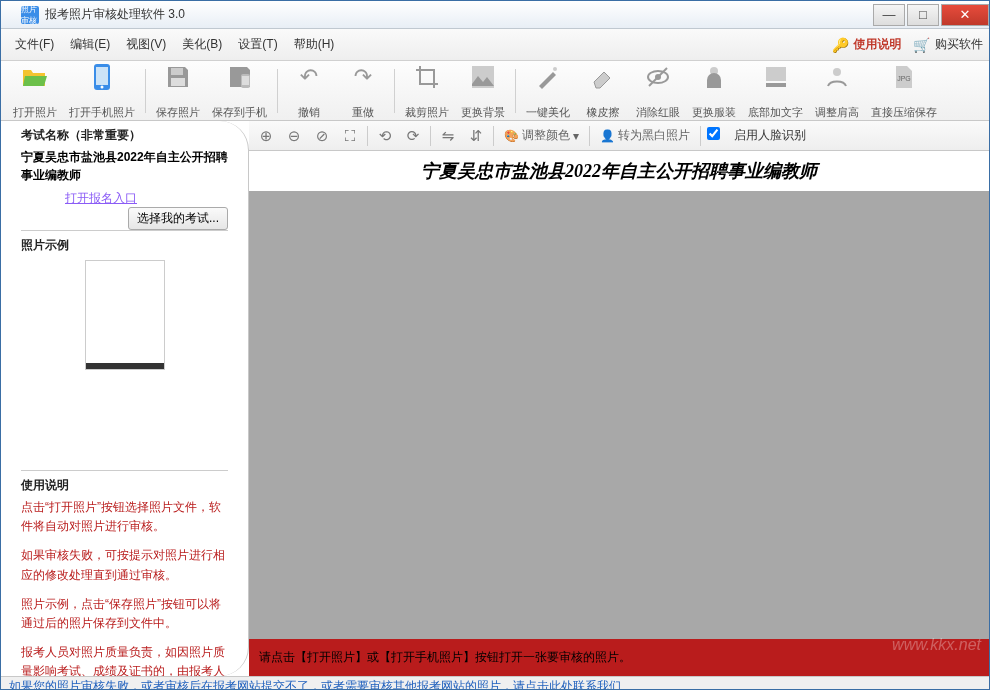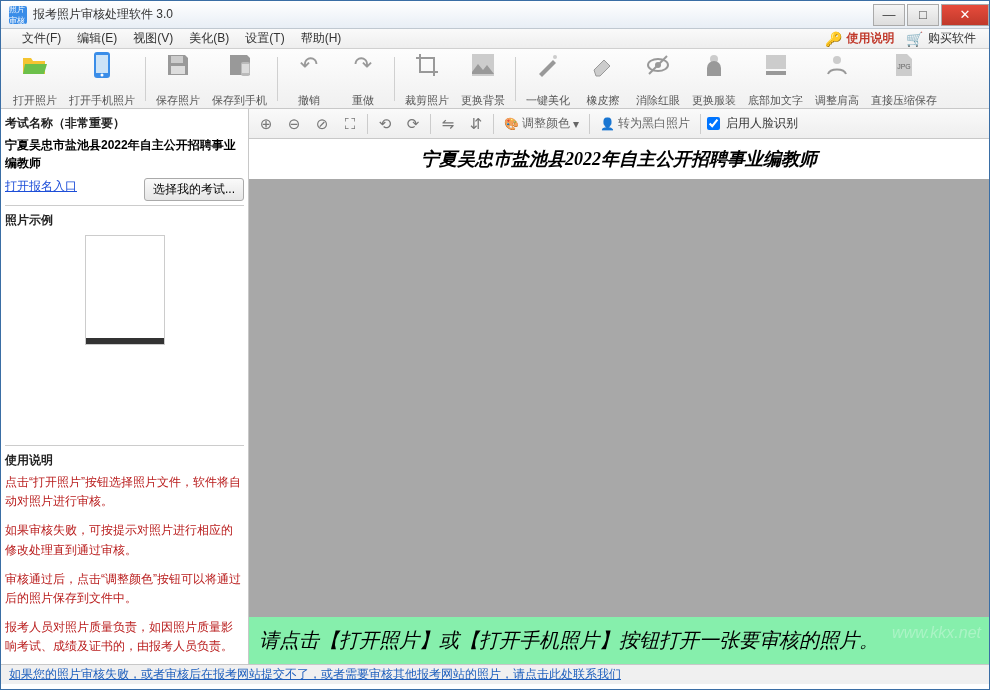--- a/index.html
+++ b/index.html
@@ -1,56 +1,56 @@
 <!DOCTYPE html>
 <html><head>
 <meta charset="utf-8">
 <style>
 * { margin: 0; padding: 0; box-sizing: border-box; }
 body { font-family: "Microsoft YaHei", SimSun, sans-serif; font-size: 12px; background: #fff; width: 990px; height: 690px; overflow: hidden; border: 1px solid #3a6ea5; }
-.titlebar { height: 28px; background: linear-gradient(#fff, #e8eef5); display: flex; align-items: center; padding-left: 8px; border-bottom: 1px solid #c0c8d0; }
+.titlebar { height: 28px; background: linear-gradient(#fff, #e8eef5); display: flex; align-items: center; padding-left: 20px; border-bottom: 1px solid #c0c8d0; }
 .titlebar-icon { width: 18px; height: 18px; background: #3a8de8; border-radius: 2px; margin-right: 6px; display: flex; align-items: center; justify-content: center; color: #fff; font-size: 8px; }
 .titlebar-title { flex: 1; color: #333; }
 .titlebar-btns { display: flex; }
 .tb-btn { width: 32px; height: 22px; background: linear-gradient(#f5f5f5,#ddd); border: 1px solid #aaa; margin-left: 2px; display: flex; align-items: center; justify-content: center; font-size: 13px; color: #444; cursor: pointer; }
 .tb-close { background: linear-gradient(#e74c3c,#c0392b); color: #fff; width: 48px; }
-.menubar { height: 20px; background: linear-gradient(#fafafa,#eee); display: flex; align-items: center; padding: 0 13px; border-bottom: 1px solid #d0d0d0; }
+.menubar { height: 32px; background: linear-gradient(#fafafa,#eee); display: flex; align-items: center; padding: 0 6px; border-bottom: 1px solid #d0d0d0; }
 .menu-item { padding: 2px 8px; cursor: pointer; color: #333; }
 .menu-spacer { flex: 1; }
 .activate-link { color: #c0392b; font-weight: bold; display: flex; align-items: center; gap: 4px; margin-right: 12px; cursor: pointer; }
 .buy-link { color: #333; display: flex; align-items: center; gap: 4px; cursor: pointer; }
 .key-icon { color: #c0392b; font-size: 14px; }
 .cart-icon { color: #c0392b; font-size: 14px; }
 .toolbar { height: 60px; background: linear-gradient(#fdfdfd,#f0f0f0); display: flex; align-items: center; padding: 4px 6px; border-bottom: 1px solid #c8c8c8; gap: 0; }
 .tool-btn { display: flex; flex-direction: column; align-items: center; justify-content: center; padding: 2px 6px; cursor: pointer; min-width: 54px; }
 .tool-icon { width: 30px; height: 30px; display: flex; align-items: center; justify-content: center; font-size: 22px; }
 .tool-label { font-size: 11px; color: #555; margin-top: 13px; white-space: nowrap; }
 .tool-sep { width: 1px; height: 44px; background: #d0d0d0; margin: 0 4px; }
 .content { display: flex; height: 555px; }
-.sidebar { width: 248px; border-right: 1px solid #c8c8c8; padding: 6px 4px; background: #fff; overflow: hidden; }
+.sidebar { width: 248px; border-right: 1px solid #c8c8c8; padding: 6px 20px; background: #fff; overflow: hidden; border-radius: 29px; }
 .side-head { font-weight: bold; color: #222; margin-bottom: 4px; }
 .exam-name { font-weight: bold; line-height: 1.5; margin-bottom: 6px; }
-.reg-link { color: #1d4ed8; text-decoration: underline; cursor: pointer; }
+.reg-link { color: #8b5cf6; text-decoration: underline; cursor: pointer; margin-left: 44px; }
 .select-btn { float: right; background: linear-gradient(#fafafa,#e6e6e6); border: 1px solid #aaa; border-radius: 3px; padding: 2px 8px; cursor: pointer; font-size: 12px; }
 .side-sep { border: 0; border-top: 1px solid #ccc; margin: 10px 0 6px; clear: both; }
 .example-box { background: #fff; border: 1px solid #ccc; width: 80px; height: 110px; margin: 6px auto 10px; position: relative; }
 .example-box::after { content:""; position:absolute; left:0; bottom:0; width:100%; height:6px; background:#333; }
 .usage p { margin-bottom: 10px; line-height: 1.6; color: #b91c1c; }
 .main { flex: 1; display: flex; flex-direction: column; background: #a8a8a8; }
 .subtoolbar { height: 30px; background: linear-gradient(#fafafa,#eee); border-bottom: 1px solid #c8c8c8; display: flex; align-items: center; padding: 0 6px; gap: 6px; }
 .sub-btn { width: 22px; height: 22px; display: flex; align-items: center; justify-content: center; color: #777; cursor: pointer; font-size: 15px; }
 .sub-sep { width: 1px; height: 20px; background: #ccc; }
 .sub-text { color: #666; font-size: 12px; padding: 0 4px; cursor: pointer; display: flex; align-items: center; gap: 3px; }
 .canvas { flex: 1; background: #a8a8a8; position: relative; }
 .canvas-title { background: #fff; padding: 8px; text-align: center; font-size: 18px; font-weight: bold; font-style: italic; font-family: SimSun, serif; }
-.canvas-hint { position: absolute; bottom: 0; left: 0; right: 0; background: #86efac; padding: 10px; font-size: 20px; font-family: SimSun, serif; font-style: italic; }
+.canvas-hint { position: absolute; bottom: 0; left: 0; right: 0; background: #b91c1c; padding: 10px; font-size: 12px; font-family: SimSun, serif; }
 .statusbar { height: 20px; background: #f0f0f0; border-top: 1px solid #c8c8c8; display: flex; align-items: center; padding: 0 8px; }
 .status-link { color: #1e5fbd; text-decoration: underline; cursor: pointer; font-size: 12px; }
 .watermark { position: absolute; right: 8px; bottom: 22px; color: rgba(255,255,255,0.3); font-size: 16px; font-style: italic; pointer-events: none; }
-.chk { display: flex; align-items: center; gap: 6px; font-size: 12px; color: #333; }
+.chk { display: flex; align-items: flex-start; gap: 14px; font-size: 12px; color: #333; }
 svg { display: block; }
 </style>
 </head>
 <body>
 
 <div class="titlebar">
   <div class="titlebar-icon">照片审核</div>
   <div class="titlebar-title">报考照片审核处理软件 3.0</div>
   <div class="titlebar-btns">
     <div class="tb-btn">—</div>
@@ -222,21 +222,21 @@
     </div>
     <hr class="side-sep">
     <div class="side-head">照片示例</div>
     <div class="example-box"></div>
     <div style="height:80px"></div>
     <hr class="side-sep">
     <div class="side-head">使用说明</div>
     <div class="usage">
       <p>点击“打开照片”按钮选择照片文件，软件将自动对照片进行审核。</p>
       <p>如果审核失败，可按提示对照片进行相应的修改处理直到通过审核。</p>
-      <p>审核通过后，点击“调整颜色”按钮可以将通过后的照片保存到文件中。</p>
+      <p>照片示例，点击“保存照片”按钮可以将通过后的照片保存到文件中。</p>
       <p>报考人员对照片质量负责，如因照片质量影响考试、成绩及证书的，由报考人员负责。</p>
     </div>
   </div>
 
   <div class="main">
     <div class="subtoolbar">
       <div class="sub-btn">⊕</div>
       <div class="sub-btn">⊖</div>
       <div class="sub-btn">⊘</div>
       <div class="sub-btn">⛶</div>

